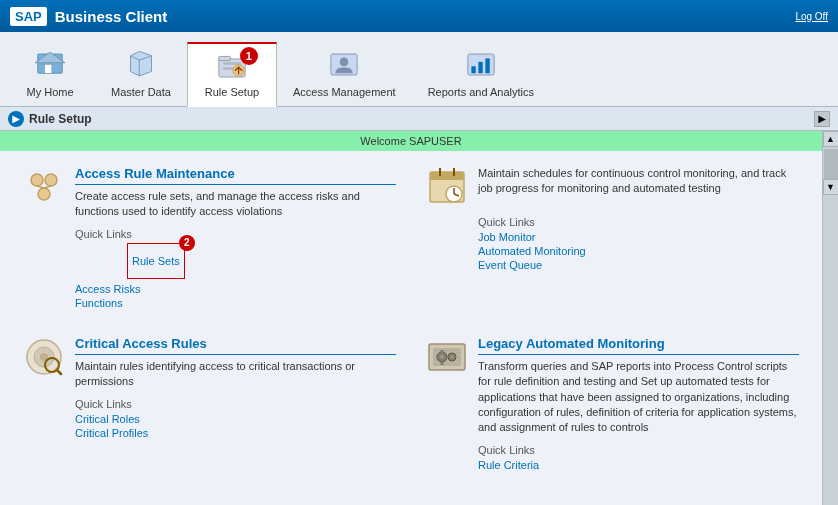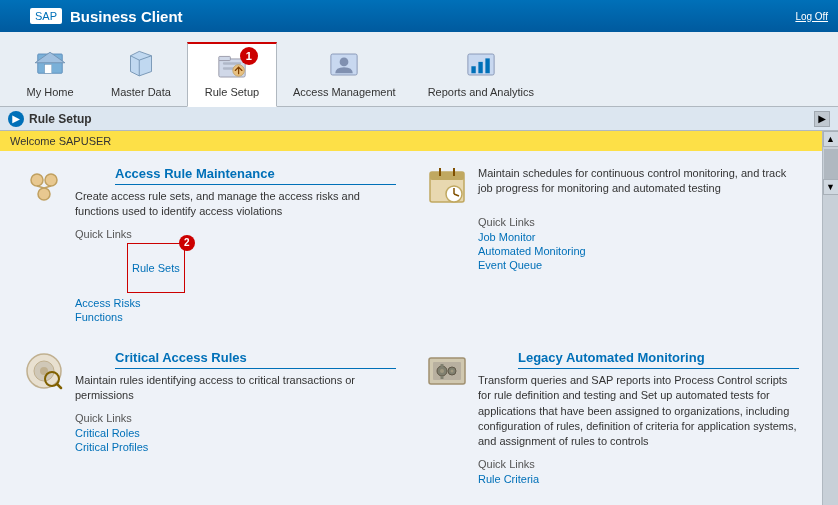--- a/index.html
+++ b/index.html
@@ -15,25 +15,24 @@
       height: 32px;
     }
     .header-logo {
       display: flex;
       align-items: center;
       gap: 8px;
     }
     .sap-logo {
       background: #fff;
       color: #0070b8;
-      font-weight: normal;
-      font-size: 11px;
+      font-weight: bold;
+      font-size: 13px;
       padding: 2px 5px;
       border-radius: 2px;
-      margin-left: 20px;
     }
     .header-title {
       color: #fff;
       font-size: 15px;
       font-weight: bold;
     }
     .log-off {
       color: #fff;
       font-size: 10px;
       cursor: pointer;
@@ -156,25 +155,25 @@
     .main-content {
       flex: 1;
       padding: 0;
       overflow-y: auto;
       background: #eef2f8;
     }
 
     
     .welcome-bar {
       display: flex;
-      justify-content: flex-start;
+      justify-content: center;
       padding: 4px 10px;
       font-size: 11px;
       color: #333;
-      background: #fde047;
+      background: #86efac;
     }
 
     
     .cards-grid {
       display: grid;
       grid-template-columns: 1fr 1fr;
       gap: 0;
       padding: 5px 8px;
     }
 
@@ -195,21 +194,20 @@
       flex-shrink: 0;
     }
     .card-title-area { flex: 1; }
     .card-title {
       font-size: 13px;
       font-weight: bold;
       color: #0070b8;
       border-bottom: 1px solid #0070b8;
       padding-bottom: 3px;
       margin-bottom: 4px;
-      margin-left: 40px;
     }
     .card-description {
       font-size: 11px;
       color: #333;
       line-height: 1.4;
     }
     .quick-links-label {
       font-size: 11px;
       color: #555;
       margin: 8px 0 3px 52px;
@@ -218,21 +216,21 @@
       font-size: 11px;
       color: #0070b8;
       cursor: pointer;
       margin-left: 52px;
       display: block;
       margin-bottom: 2px;
     }
     .quick-link.highlighted {
       border: 1px solid #cc0000;
       display: inline-block;
-      padding: 18px 4px;
+      padding: 11px 4px;
       position: relative;
     }
     .badge-2 {
       position: absolute;
       top: -8px;
       right: -10px;
       width: 16px;
       height: 16px;
       background: #cc0000;
       color: #fff;

